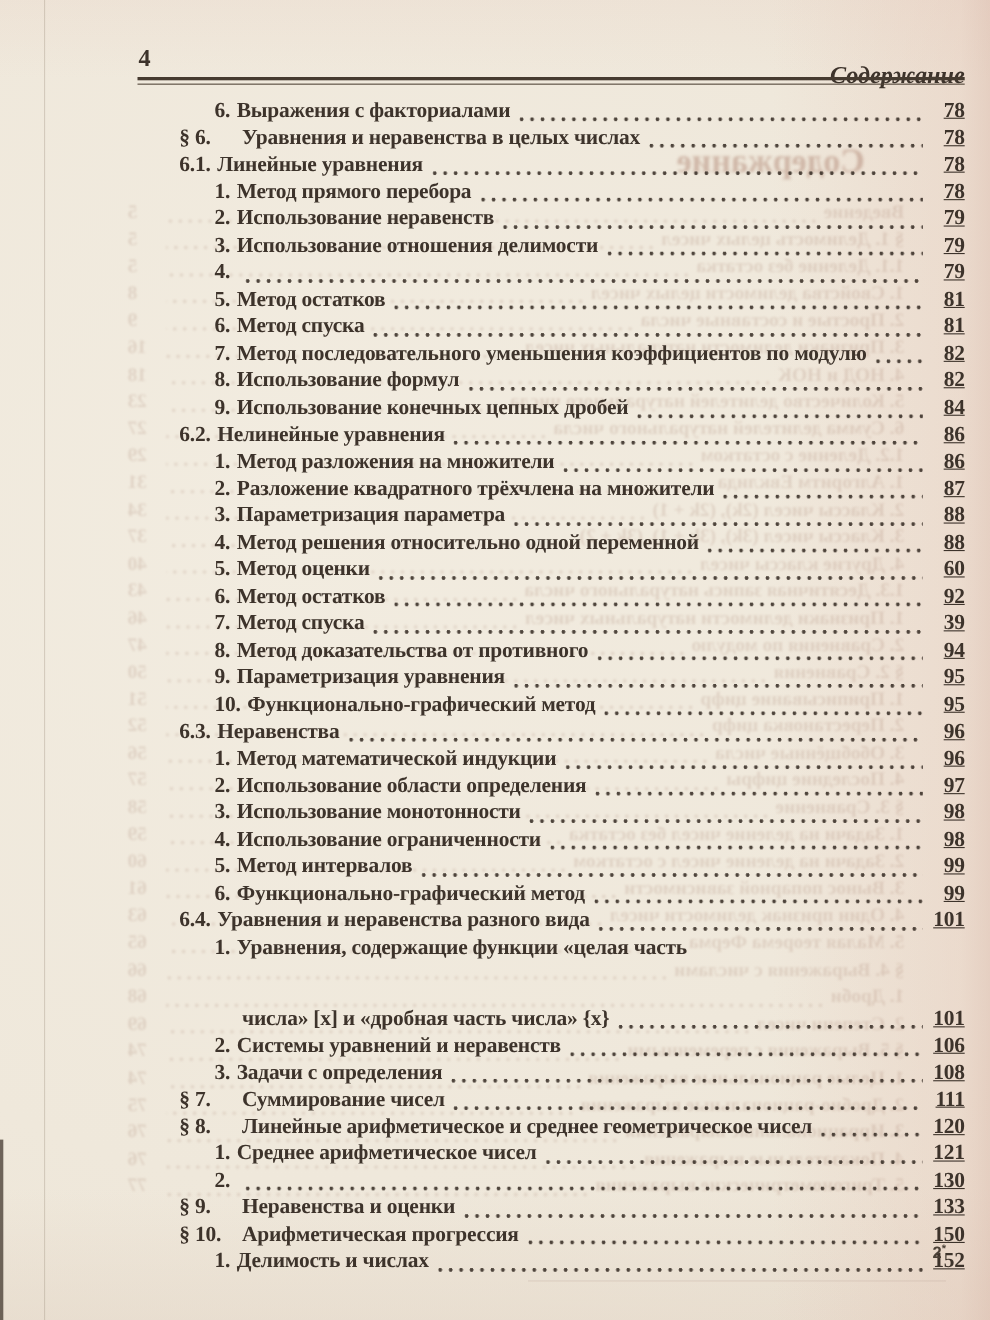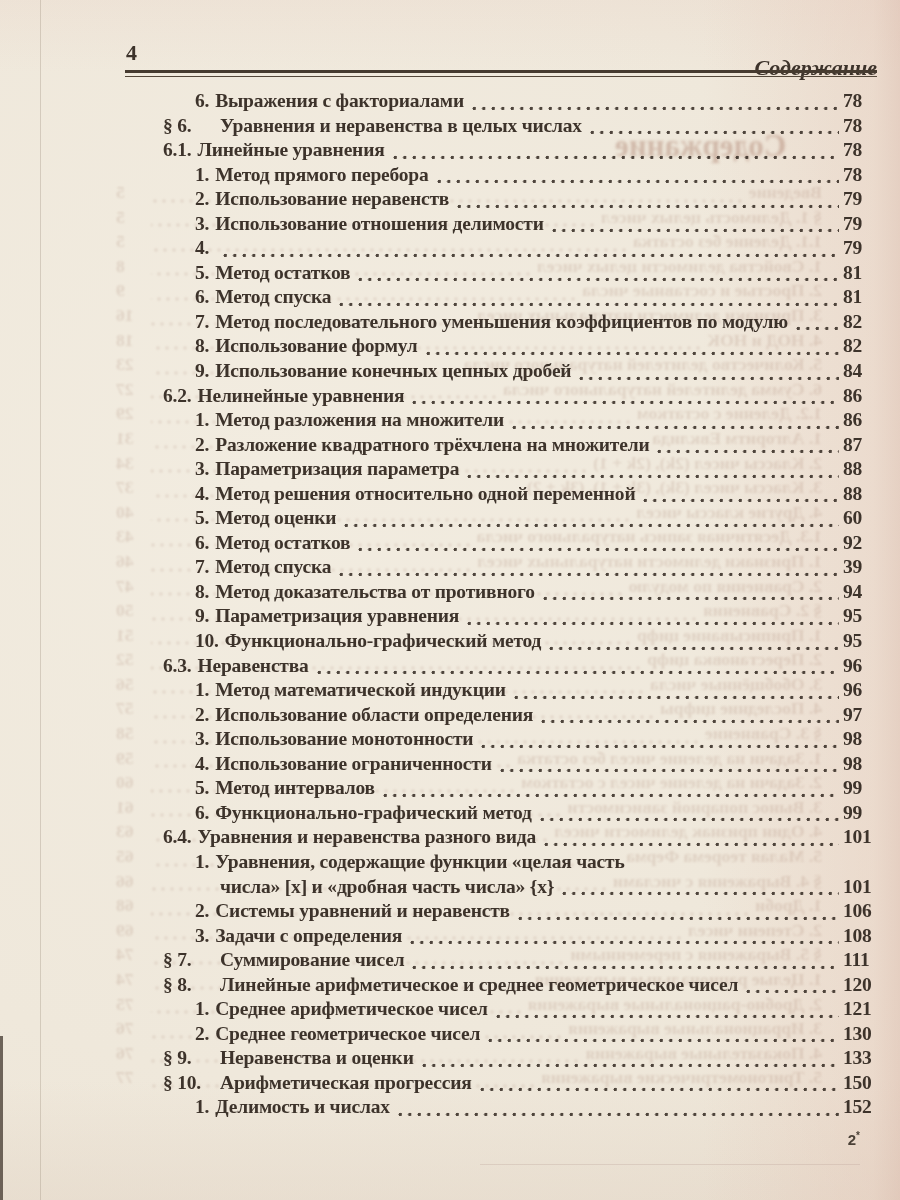--- a/index.html
+++ b/index.html
@@ -59,26 +59,26 @@
   
   .toc{position:absolute;left:125px;top:89px;width:752px;}
   .toc-row{display:flex;align-items:baseline;height:24.55px;
     font-size:19.5px;font-weight:700;letter-spacing:-0.2px;line-height:24.55px;}
   .toc-row .prefix{flex:0 0 auto;margin-right:6px;white-space:pre;}
   .toc-row .label{flex:0 0 auto;white-space:nowrap;}
   .toc-row .dots{flex:1 1 auto;min-width:7px;align-self:flex-end;height:5px;
     margin:0 4px 3px 8px;
     background-image:radial-gradient(circle at 2.2px 2.4px, rgba(56,46,38,0.88) 1.5px, transparent 1.95px);
     background-size:9.5px 5px;background-repeat:repeat-x;}
-  .toc-row .pg{flex:0 0 auto;min-width:34px;}
+  .toc-row .pg{flex:0 0 auto;min-width:34px;text-align:right;text-decoration:underline;}
   .toc-row.item{padding-left:70px;}
   .toc-row.section{padding-left:38px;}
   .toc-row.paragraph{padding-left:38px;}
   .toc-row.paragraph .prefix{display:inline-block;min-width:57px;margin-right:0;}
-  .toc-row.continuation{padding-left:95px;}
+  .toc-row.continuation{padding-left:95px;margin-top:40px;}
 
   
   .sig{position:absolute;right:40px;top:1130px;
     font-family:"Liberation Sans","DejaVu Sans",sans-serif;
     font-size:15px;font-weight:700;color:#4a4036;}
   .sig sup{font-size:10px;}
 </style>
 </head>
 <body>
 
@@ -577,21 +577,20 @@
 
   <div class="toc-row item">
     <span class="prefix">1.</span>
     <span class="label">Среднее арифметическое чисел</span>
     <span class="dots"></span>
     <span class="pg">121</span>
   </div>
 
   <div class="toc-row item">
     <span class="prefix">2.</span>
-    <span class="label">Среднее геометрическое чисел</span>
     <span class="dots"></span>
     <span class="pg">130</span>
   </div>
 
   <div class="toc-row paragraph">
     <span class="prefix">§ 9.</span>
     <span class="label">Неравенства и оценки</span>
     <span class="dots"></span>
     <span class="pg">133</span>
   </div>

